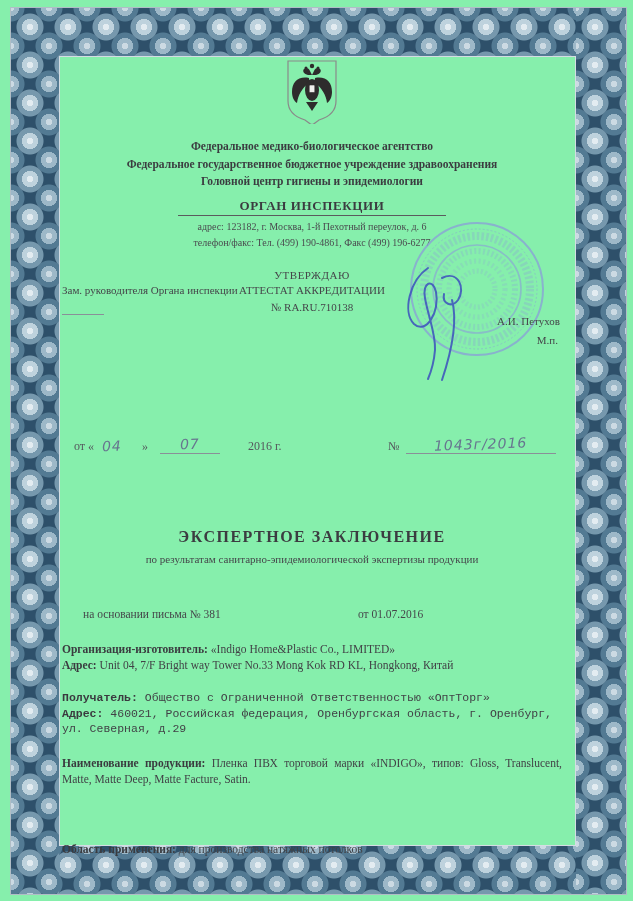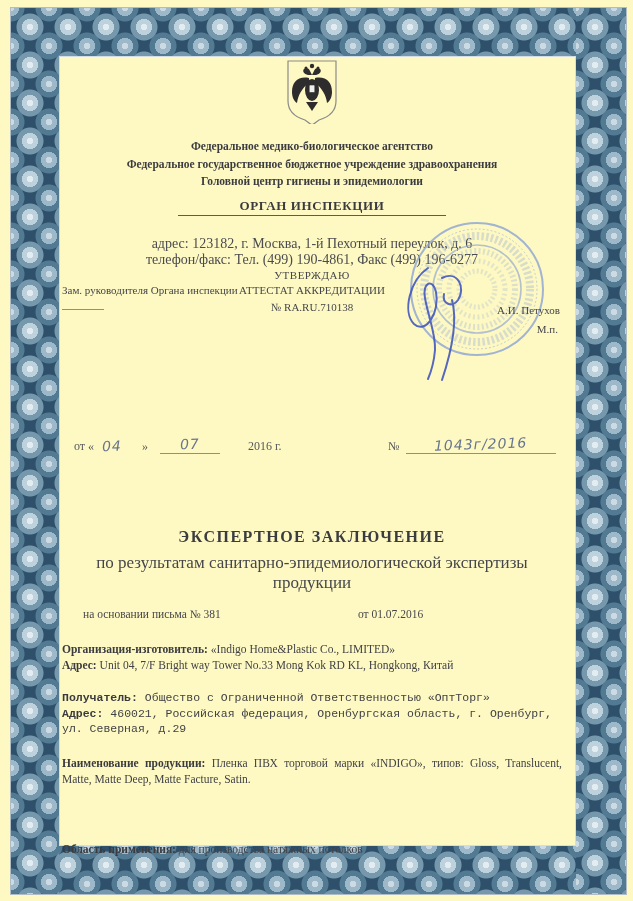--- a/index.html
+++ b/index.html
@@ -1,17 +1,17 @@
 <!DOCTYPE html>
 <html><head>
 <meta charset="utf-8">
 <style>
   html,body{margin:0;padding:0;background:#e9e9e9;}
   .page{
-    position:relative;width:633px;height:901px;background:#fef9c3;overflow:hidden;
+    position:relative;width:633px;height:901px;background:#86efac;overflow:hidden;
     font-family:"Liberation Serif", serif;color:#3d3e42;margin:0 auto;
   }
   
   .frame{position:absolute;left:10px;top:7px;right:6px;bottom:6px;border:1px solid #b0bdc6;}
   .strip{
     position:absolute;
     background-color:#2e506a;
     background-image:
       radial-gradient(circle, #e3ecf1 0 3px, #bed2dd 3px 8px, #7698ad 8px 13px, rgba(46,80,106,0) 14px),
       radial-gradient(circle, #ccdae3 0 3px, #9db8c8 3px 8px, #537a93 8px 13px, rgba(46,80,106,0) 14px);
@@ -24,40 +24,40 @@
   .strip.right{right:0;top:0;bottom:0;width:50px;}
   .inner-edge{position:absolute;left:48px;top:48px;right:50px;bottom:48px;border:1px solid #d4dde3;}
   
   .content{position:absolute;left:62px;top:52px;width:500px;height:800px;font-size:11.5px;}
   .content section{position:absolute;left:0;width:500px;}
   .crest{top:6px;text-align:center;}
   .head-lines{top:86px;text-align:center;font-weight:bold;font-size:11.5px;line-height:17.5px;color:#3b3c40;}
   .org-block{top:146px;text-align:center;}
   .org-title{display:inline-block;font-weight:bold;font-size:13px;letter-spacing:.6px;
              border-bottom:1.3px solid #5a5b5e;padding:0 62px 1px 62px;color:#3b3c40;}
-  .org-addr{font-size:14px;line-height:16px;margin-top:20px;color:#4a4b4f;}
+  .org-addr{font-size:10px;line-height:16px;margin-top:3px;color:#4a4b4f;}
   .accred{top:230px;left:18px;width:225px;text-align:center;font-size:11px;line-height:17px;color:#45464a;}
   .approval{top:216px;left:305px;width:200px;font-size:11px;line-height:15px;color:#45464a;}
   .approval .approve-label{text-align:center;letter-spacing:.5px;}
   .approval .approver-title{white-space:nowrap;}
-  .name-row{margin-top:5px;display:flex;align-items:center;}
+  .name-row{margin-top:16px;display:flex;align-items:flex-start;}
   .dash-line{display:inline-block;width:42px;border-top:1px solid #8a8f98;margin-bottom:3px;}
   .approver-name{margin-left:auto;margin-right:2px;}
   .seal-mark{text-align:right;margin-top:4px;padding-right:4px;}
   .stamp-box{position:absolute;left:346px;top:168px;width:138px;height:138px;}
   .sig-box{position:absolute;left:338px;top:198px;width:110px;height:135px;}
   
   .date-row{top:376px;height:26px;font-size:12px;color:#55565c;}
   .hand{font-family:"DejaVu Sans", sans-serif;font-style:italic;color:#67758f;font-size:14px;
         letter-spacing:1px;transform:rotate(-2deg);display:inline-block;}
   .d-abs{position:absolute;bottom:0;}
   .u-line{border-bottom:1px solid #8a8f98;text-align:center;}
   
   .main-title{top:476px;text-align:center;font-weight:bold;font-size:16px;letter-spacing:1.5px;color:#3b3c40;}
-  .sub-title{top:501px;text-align:center;font-size:17px;color:#45464a;}
+  .sub-title{top:501px;text-align:center;font-size:11px;color:#45464a;}
   .basis-row{top:556px;font-size:11.5px;color:#45464a;padding-left:21px;}
   .basis-right{position:absolute;left:296px;top:0;}
   
   .para{line-height:15.5px;font-size:11.5px;color:#414246;}
   .para b{color:#3a3b3f;}
   .p1{top:590px;}
   .p2{top:638px;font-family:Liberation Mono, monospace;}
   .p3{top:704px;text-align:justify;}
   .p4{top:752px;margin-top:38px;}
 </style>

